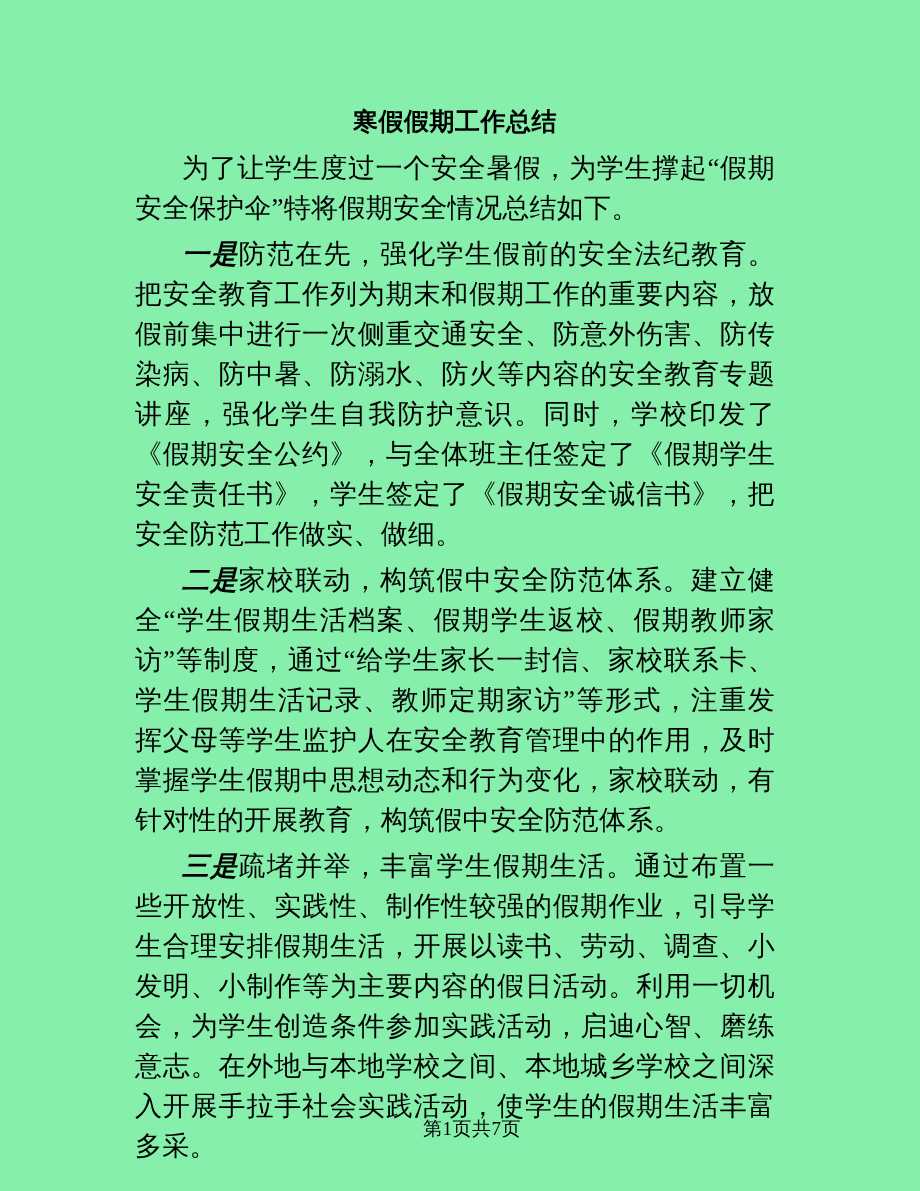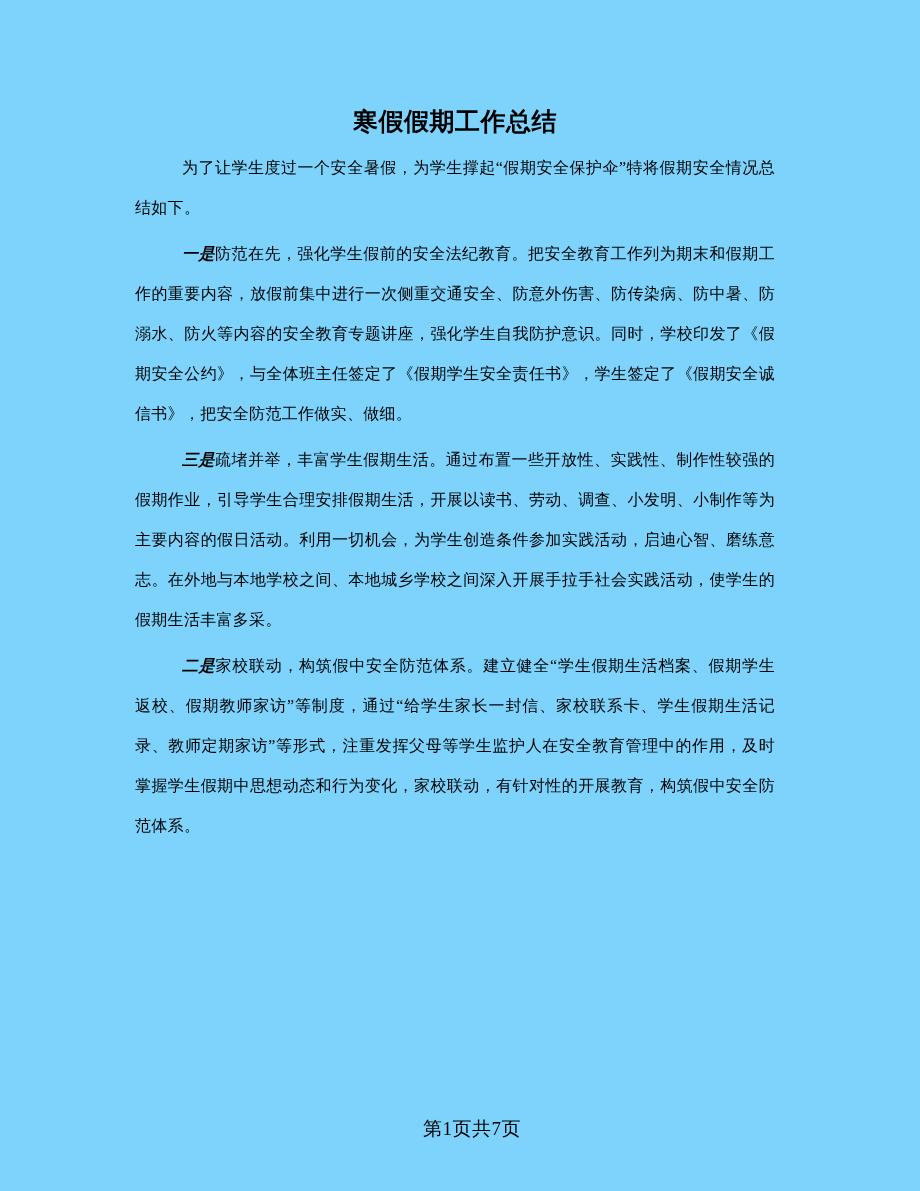--- a/index.html
+++ b/index.html
@@ -4,21 +4,21 @@
 <style>
   html, body {
     margin: 0;
     padding: 0;
     background: #ffffff;
   }
   .page {
     position: relative;
     width: 920px;
     height: 1191px;
-    background: #7dd3fc;
+    background: #86efac;
     overflow: hidden;
     font-family: "Liberation Serif", "DejaVu Serif", serif;
     color: #000000;
   }
   .doc-body {
     position: absolute;
     left: 135px;
     top: 0;
     width: 640px;
   }
@@ -26,21 +26,21 @@
     margin: 106px 0 10px 0;
     font-size: 25px;
     line-height: 32px;
     font-weight: bold;
     text-align: center;
     letter-spacing: 0.5px;
     white-space: nowrap;
   }
   .doc-paragraph {
     margin: 0 0 6px 0;
-    font-size: 16px;
+    font-size: 27px;
     line-height: 40px;
     text-align: justify;
     text-indent: 47px;
     letter-spacing: 0.3px;
     word-break: break-all;
   }
   .doc-paragraph .para-lead {
     font-weight: bold;
     font-style: italic;
   }
@@ -61,21 +61,21 @@
 
 <div class="page">
   <div class="doc-body">
 
     <h1 class="doc-title">寒假假期工作总结</h1>
 
     <p class="doc-paragraph"><span class="para-lead"></span><span>为了让学生度过一个安全暑假，为学生撑起“假期安全保护伞”特将假期安全情况总结如下。</span></p>
 
     <p class="doc-paragraph"><span class="para-lead">一是</span><span>防范在先，强化学生假前的安全法纪教育。把安全教育工作列为期末和假期工作的重要内容，放假前集中进行一次侧重交通安全、防意外伤害、防传染病、防中暑、防溺水、防火等内容的安全教育专题讲座，强化学生自我防护意识。同时，学校印发了《假期安全公约》，与全体班主任签定了《假期学生安全责任书》，学生签定了《假期安全诚信书》，把安全防范工作做实、做细。</span></p>
 
+    <p class="doc-paragraph"><span class="para-lead">二是</span><span>家校联动，构筑假中安全防范体系。建立健全“学生假期生活档案、假期学生返校、假期教师家访”等制度，通过“给学生家长一封信、家校联系卡、学生假期生活记录、教师定期家访”等形式，注重发挥父母等学生监护人在安全教育管理中的作用，及时掌握学生假期中思想动态和行为变化，家校联动，有针对性的开展教育，构筑假中安全防范体系。</span></p>
+
     <p class="doc-paragraph"><span class="para-lead">三是</span><span>疏堵并举，丰富学生假期生活。通过布置一些开放性、实践性、制作性较强的假期作业，引导学生合理安排假期生活，开展以读书、劳动、调查、小发明、小制作等为主要内容的假日活动。利用一切机会，为学生创造条件参加实践活动，启迪心智、磨练意志。在外地与本地学校之间、本地城乡学校之间深入开展手拉手社会实践活动，使学生的假期生活丰富多采。</span></p>
-
-    <p class="doc-paragraph"><span class="para-lead">二是</span><span>家校联动，构筑假中安全防范体系。建立健全“学生假期生活档案、假期学生返校、假期教师家访”等制度，通过“给学生家长一封信、家校联系卡、学生假期生活记录、教师定期家访”等形式，注重发挥父母等学生监护人在安全教育管理中的作用，及时掌握学生假期中思想动态和行为变化，家校联动，有针对性的开展教育，构筑假中安全防范体系。</span></p>
 
 
   </div>
 
   <div class="page-footer">第1页共7页</div>
 </div>
 
 </body></html>

